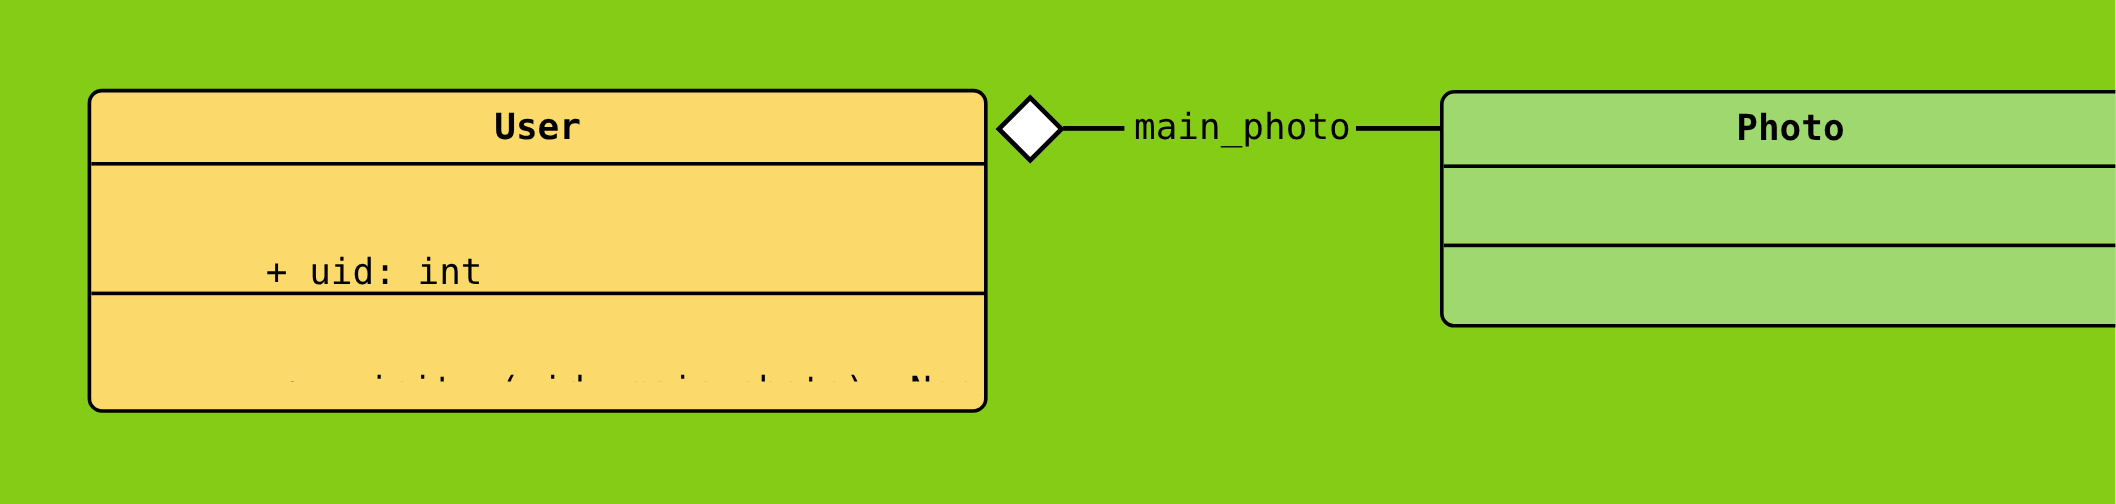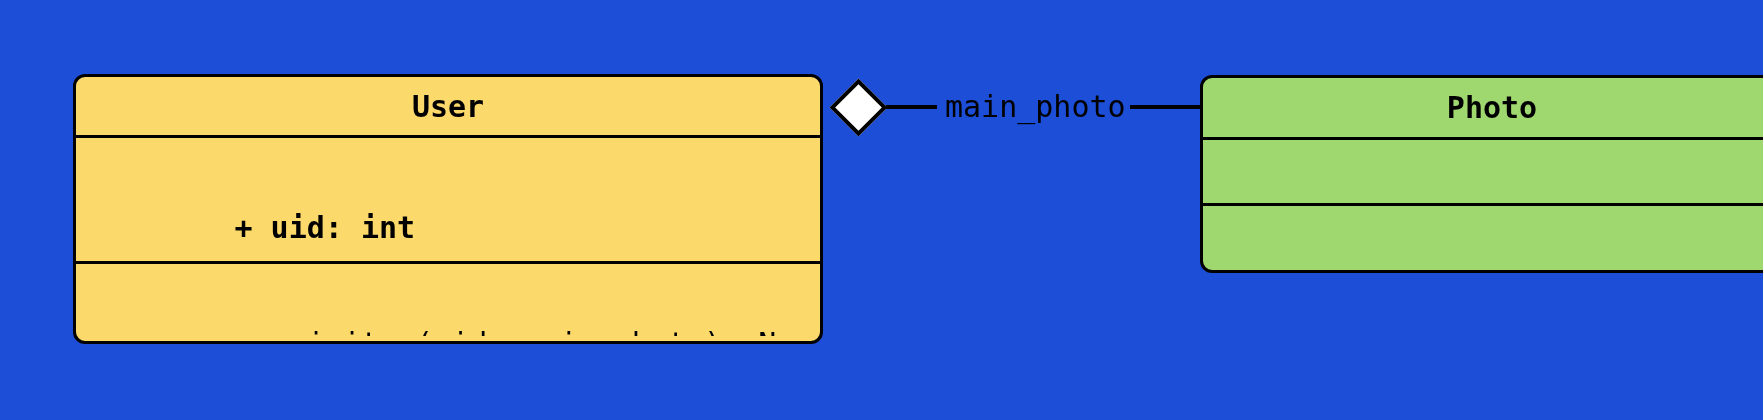--- a/index.html
+++ b/index.html
@@ -2,21 +2,21 @@
 <html><head>
 <meta charset="utf-8">
 <style>
   * { margin: 0; padding: 0; box-sizing: border-box; }
   html, body { background: #ffffff; }
 
   .canvas {
     position: relative;
     width: 1763px;
     height: 420px;
-    background: #1d4ed8;
+    background: #84cc16;
     font-family: "DejaVu Sans Mono", "Liberation Mono", monospace;
     color: #000000;
     overflow: hidden;
   }
 
   .class-box {
     position: absolute;
     border: 3.5px solid #000000;
     border-radius: 12px;
     overflow: hidden;
@@ -38,21 +38,21 @@
 
   .member-line {
     line-height: 40px;
     white-space: pre;
   }
   .member-type-bold { font-weight: bold; }
 
   
   .user-box   { left: 73px; top: 74px; width: 750px; height: 270px; background: #FCD96B; }
   .user-title { height: 58px; }
-  .user-attrs { height: 126px; padding: 30px 0 0 14px; font-weight: bold; }
+  .user-attrs { height: 108px; padding: 30px 0 0 1px; }
   .user-methods { height: 75px; padding: 20px 0 0 14px; }
 
   
   .photo-box   { left: 1200px; top: 75px; width: 584px; height: 198px; background: #A0D870; }
   .photo-title { height: 59px; }
   .photo-attrs { height: 66px; }
   .photo-methods { height: 66px; }
 
   
   .diamond {

